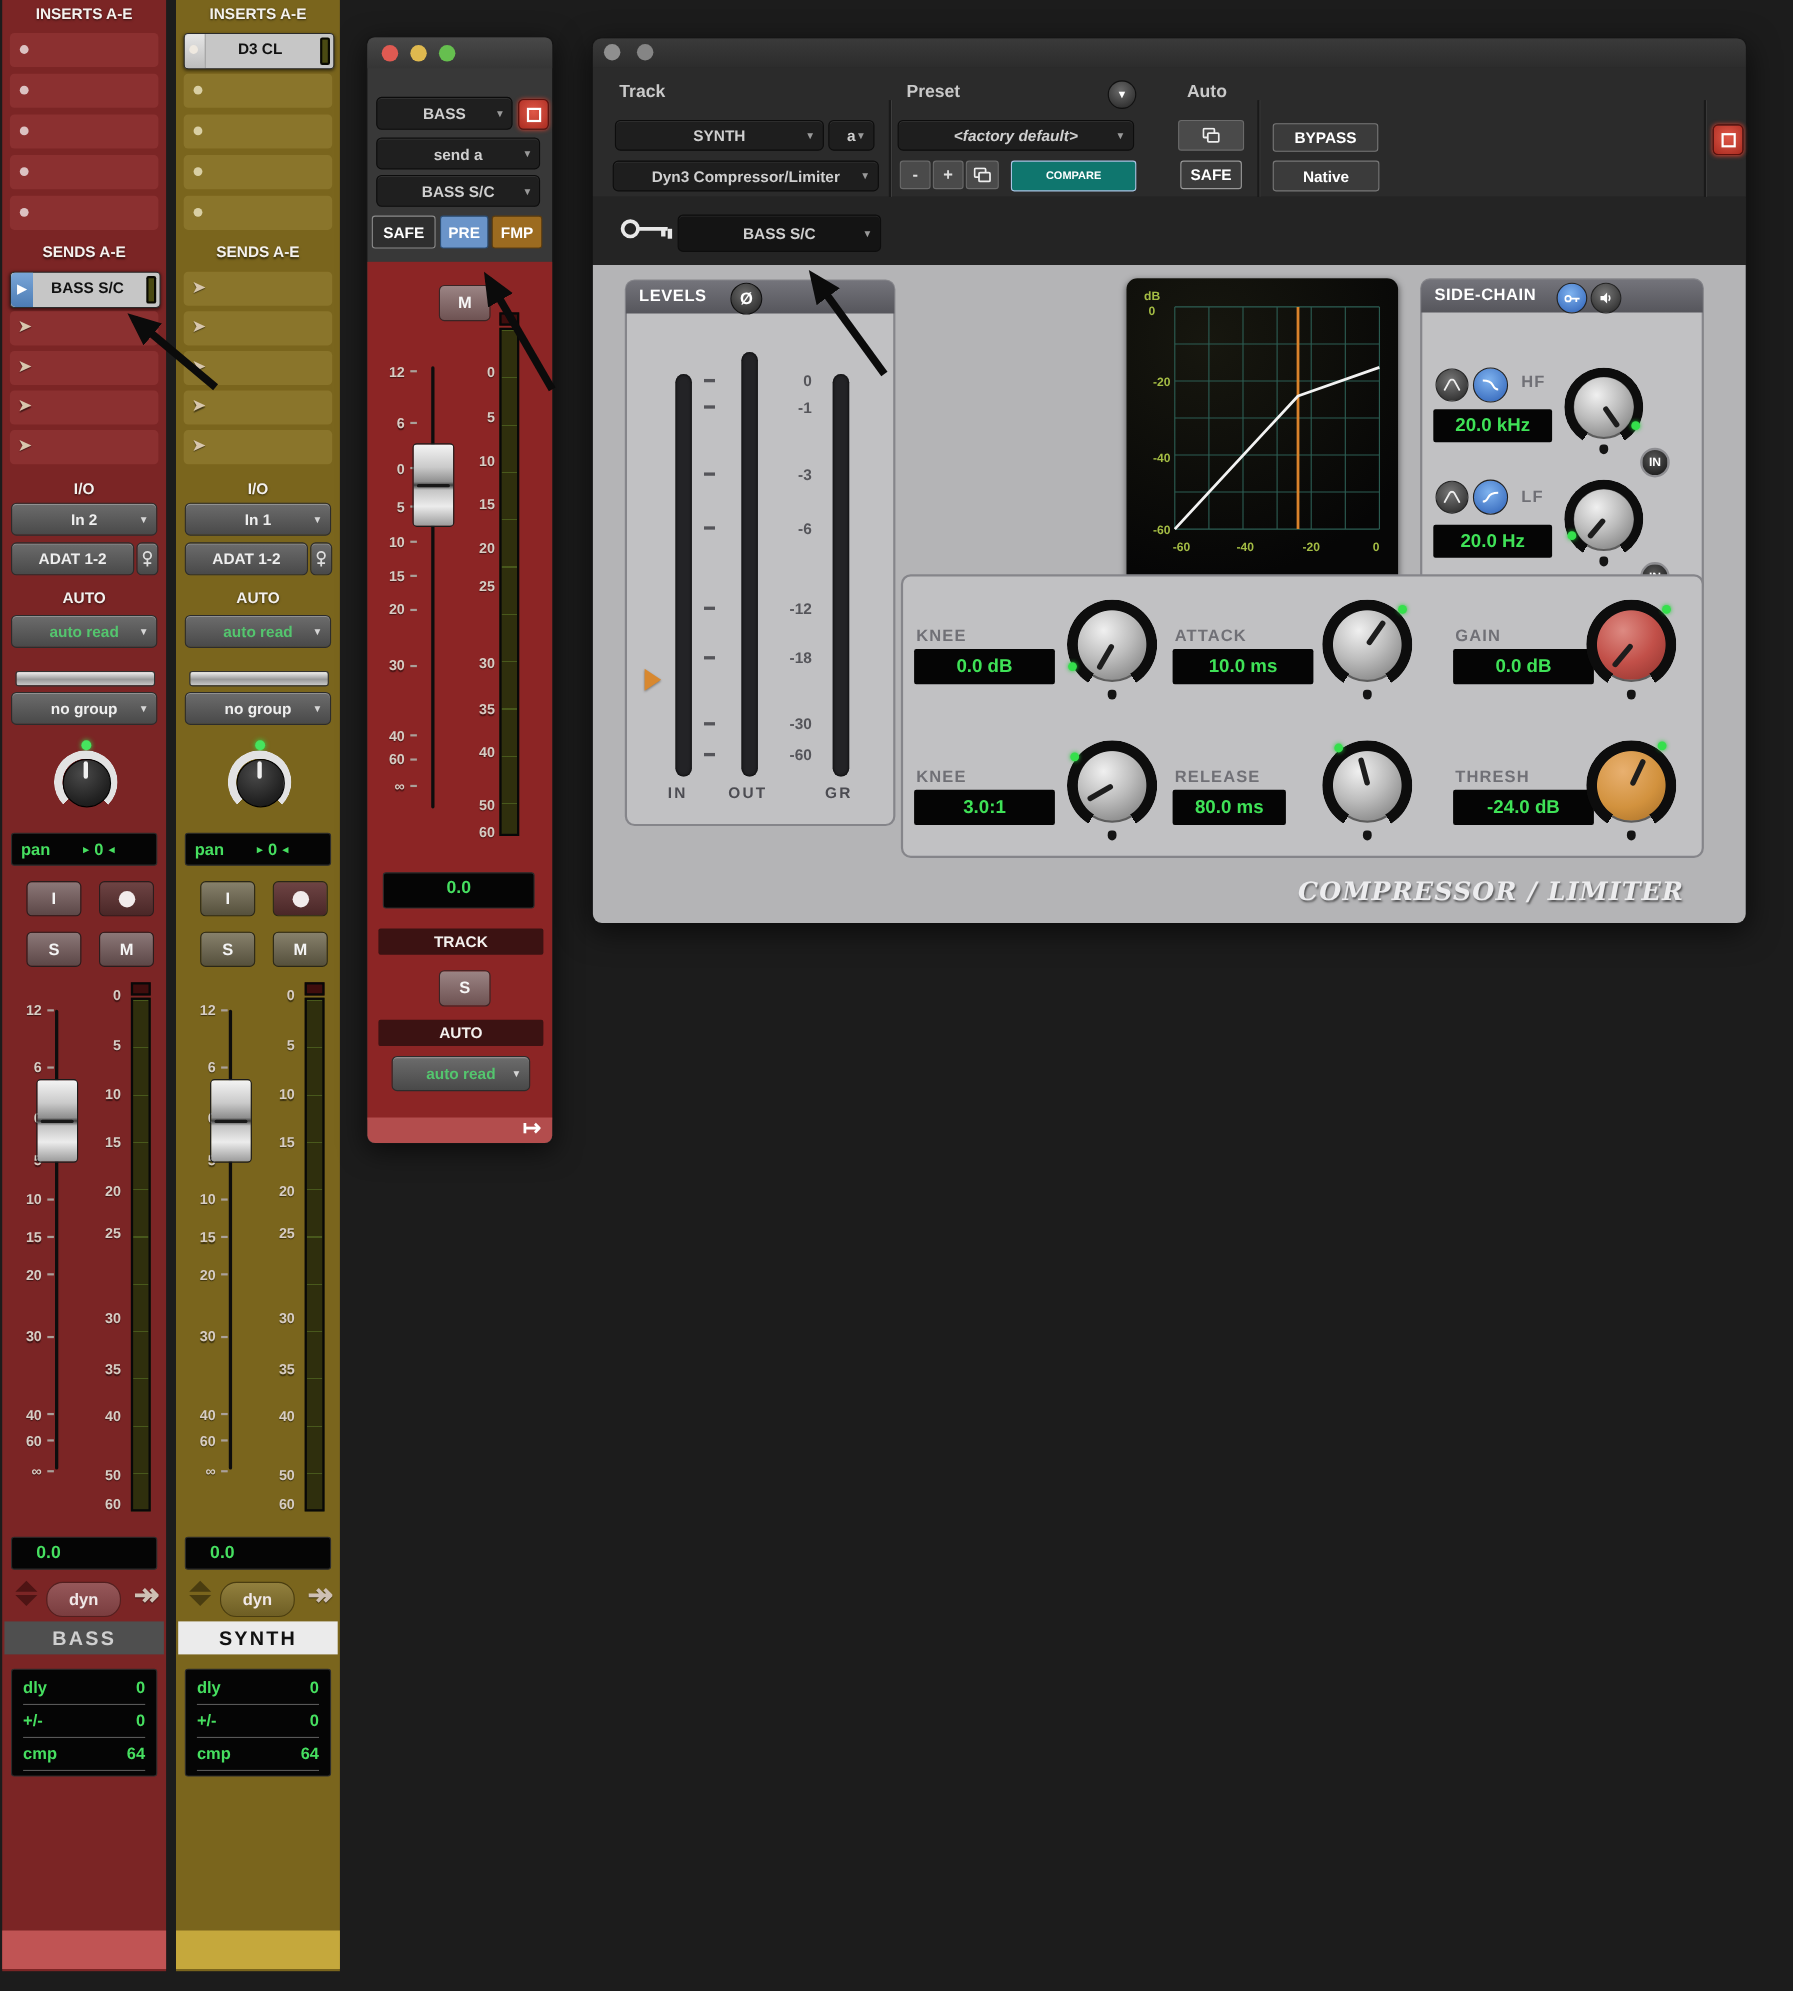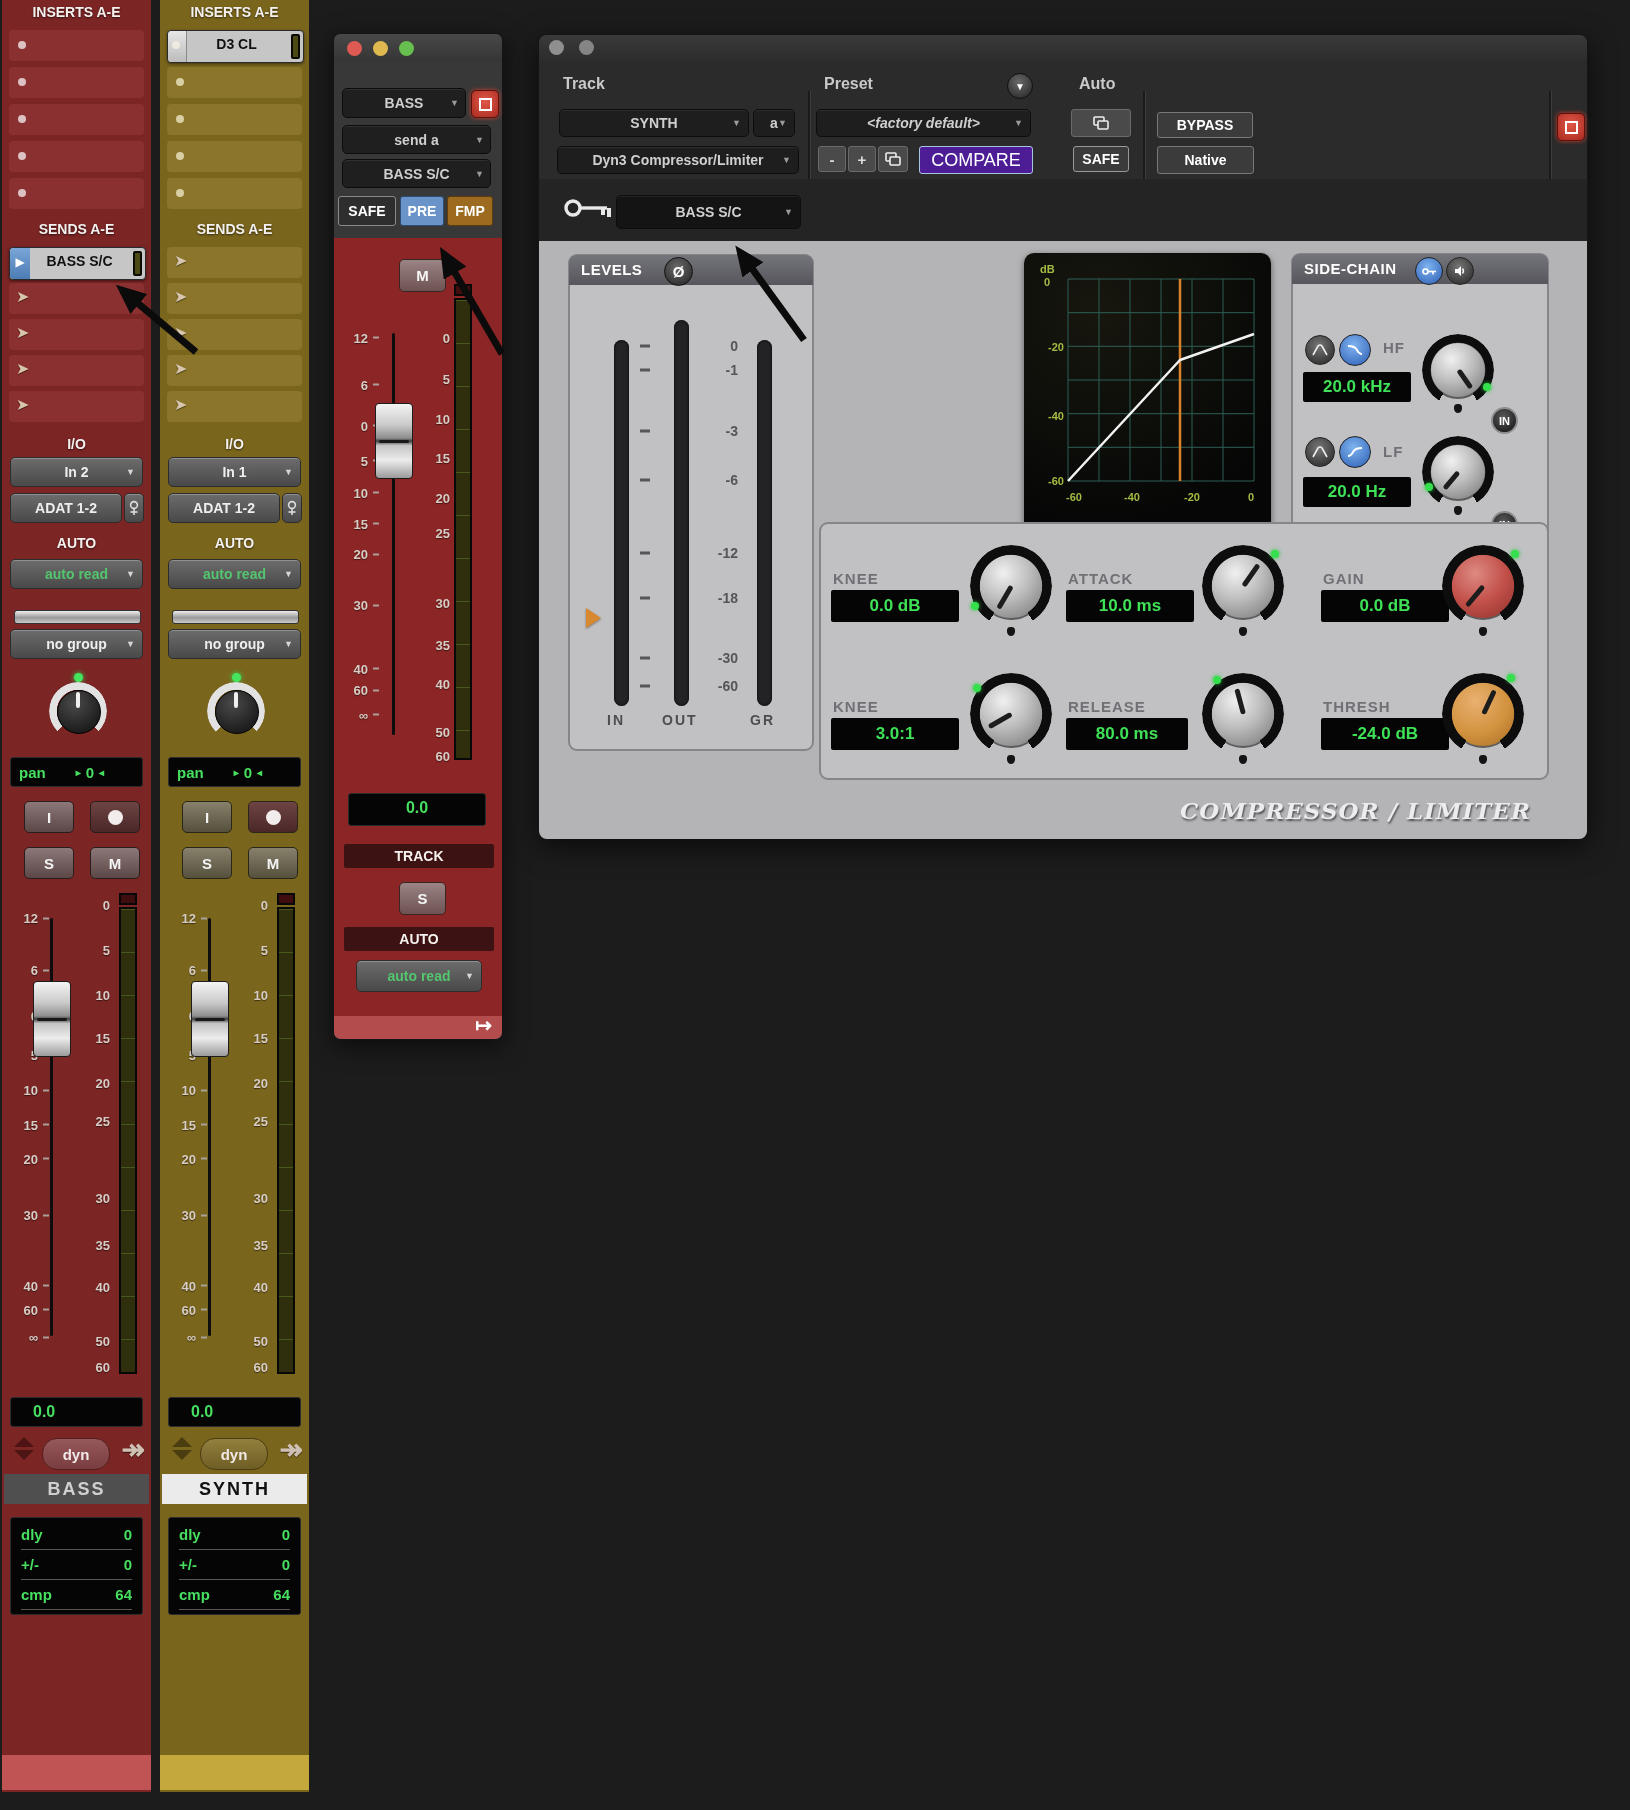--- a/index.html
+++ b/index.html
@@ -107,22 +107,22 @@
            box-shadow:0 8px 28px rgba(0,0,0,.65);border:1px solid #151515;box-sizing:border-box;}
   .pw-title{position:absolute;left:0;top:0;width:100%;height:26px;border-radius:8px 8px 0 0;background:linear-gradient(#3a3a3a,#2c2c2c);}
   .pw-head{position:absolute;left:0;top:26px;width:100%;height:118px;background:#2b2b2b;border-bottom:1px solid #191919;}
   .hlabel{position:absolute;color:#c9c9c9;font-weight:bold;font-size:16px;}
   .hdd{position:absolute;background:#1e1e1e;border-radius:5px;border:1px solid #0d0d0d;box-shadow:inset 0 1px rgba(255,255,255,.07);
        color:#cfcfcf;font-weight:bold;font-size:14px;display:flex;align-items:center;justify-content:center;box-sizing:border-box;}
   .hdd .ddar{position:absolute;right:7px;font-size:9px;color:#9a9a9a;}
   .vdiv{position:absolute;top:30px;height:112px;width:2px;background:#1a1a1a;border-right:1px solid #3d3d3d;}
   .smallbtn{position:absolute;width:28px;height:26px;border-radius:3px;background:#4a4a4a;border:1px solid #6a6a6a;
             color:#ddd;font-weight:bold;font-size:15px;display:flex;align-items:center;justify-content:center;box-sizing:border-box;}
-  .compare{position:absolute;width:112px;height:26px;border-radius:3px;background:#4c1d95;border:1px solid #a8c4e4;
-           color:#fff;font-weight:normal;font-size:18px;display:flex;align-items:center;justify-content:center;}
+  .compare{position:absolute;width:112px;height:26px;border-radius:3px;background:#0f766e;border:1px solid #a8c4e4;
+           color:#fff;font-weight:bold;font-size:10px;display:flex;align-items:center;justify-content:center;}
   .graybtn{position:absolute;border-radius:3px;background:#3b3b3b;border:1px solid #787878;color:#fff;font-weight:bold;font-size:14px;
            display:flex;align-items:center;justify-content:center;box-sizing:border-box;}
   .circbtn{position:absolute;border-radius:50%;background:radial-gradient(circle at 45% 35%,#6a6a6a,#333 75%);border:1px solid #111;
            color:#fff;display:flex;align-items:center;justify-content:center;}
   .pw-key{position:absolute;left:0;top:144px;width:100%;height:62px;background:#242424;border-bottom:1px solid #141414;}
   .pw-body{position:absolute;left:0;top:206px;width:100%;height:598px;background:#b4b4b6;border-radius:0 0 8px 8px;}
   .panel{position:absolute;background:#c1c1c3;border:2px solid #85858a;border-radius:9px;box-sizing:border-box;}
   .phead{position:absolute;left:-1px;top:-1px;right:-1px;height:30px;border-radius:8px 8px 0 0;background:linear-gradient(#74747b,#56565c);
          color:#fff;font-weight:bold;font-size:15px;line-height:30px;padding-left:12px;letter-spacing:.5px;}
   .vmeter{position:absolute;width:15px;background:#232326;border-radius:8px;box-shadow:inset 0 0 3px #000;}
@@ -720,21 +720,21 @@
           <span class="kfoot" style="left:50%;bottom:-18px;transform:translateX(-50%)"></span>
         </div>
         <span class="plabel" style="left:12px;top:174px">KNEE</span>
         <div class="valbox" style="left:10px;top:194px;width:128px;height:32px">3.0:1</div>
         <div class="knob" style="left:156px;top:156px">
           <span class="kptr" style="transform:rotate(-120deg)"></span>
           <span class="gdot" style="left:-6px;top:2px"></span>
           <span class="kfoot" style="left:50%;bottom:-18px;transform:translateX(-50%)"></span>
         </div>
         <span class="plabel" style="left:247px;top:174px">RELEASE</span>
-        <div class="valbox" style="left:245px;top:194px;width:122px;height:32px">80.0 ms</div>
+        <div class="valbox" style="left:245px;top:194px;width:103px;height:32px">80.0 ms</div>
         <div class="knob" style="left:388px;top:156px">
           <span class="kptr" style="transform:rotate(-15deg)"></span>
           <span class="gdot" style="left:2px;top:-6px"></span>
           <span class="kfoot" style="left:50%;bottom:-18px;transform:translateX(-50%)"></span>
         </div>
         <span class="plabel" style="left:502px;top:174px">THRESH</span>
         <div class="valbox" style="left:500px;top:194px;width:128px;height:32px">-24.0 dB</div>
         <div class="knob orange" style="left:628px;top:156px">
           <span class="kptr" style="transform:rotate(25deg)"></span>
           <span class="gdot" style="right:0;top:-8px"></span>

